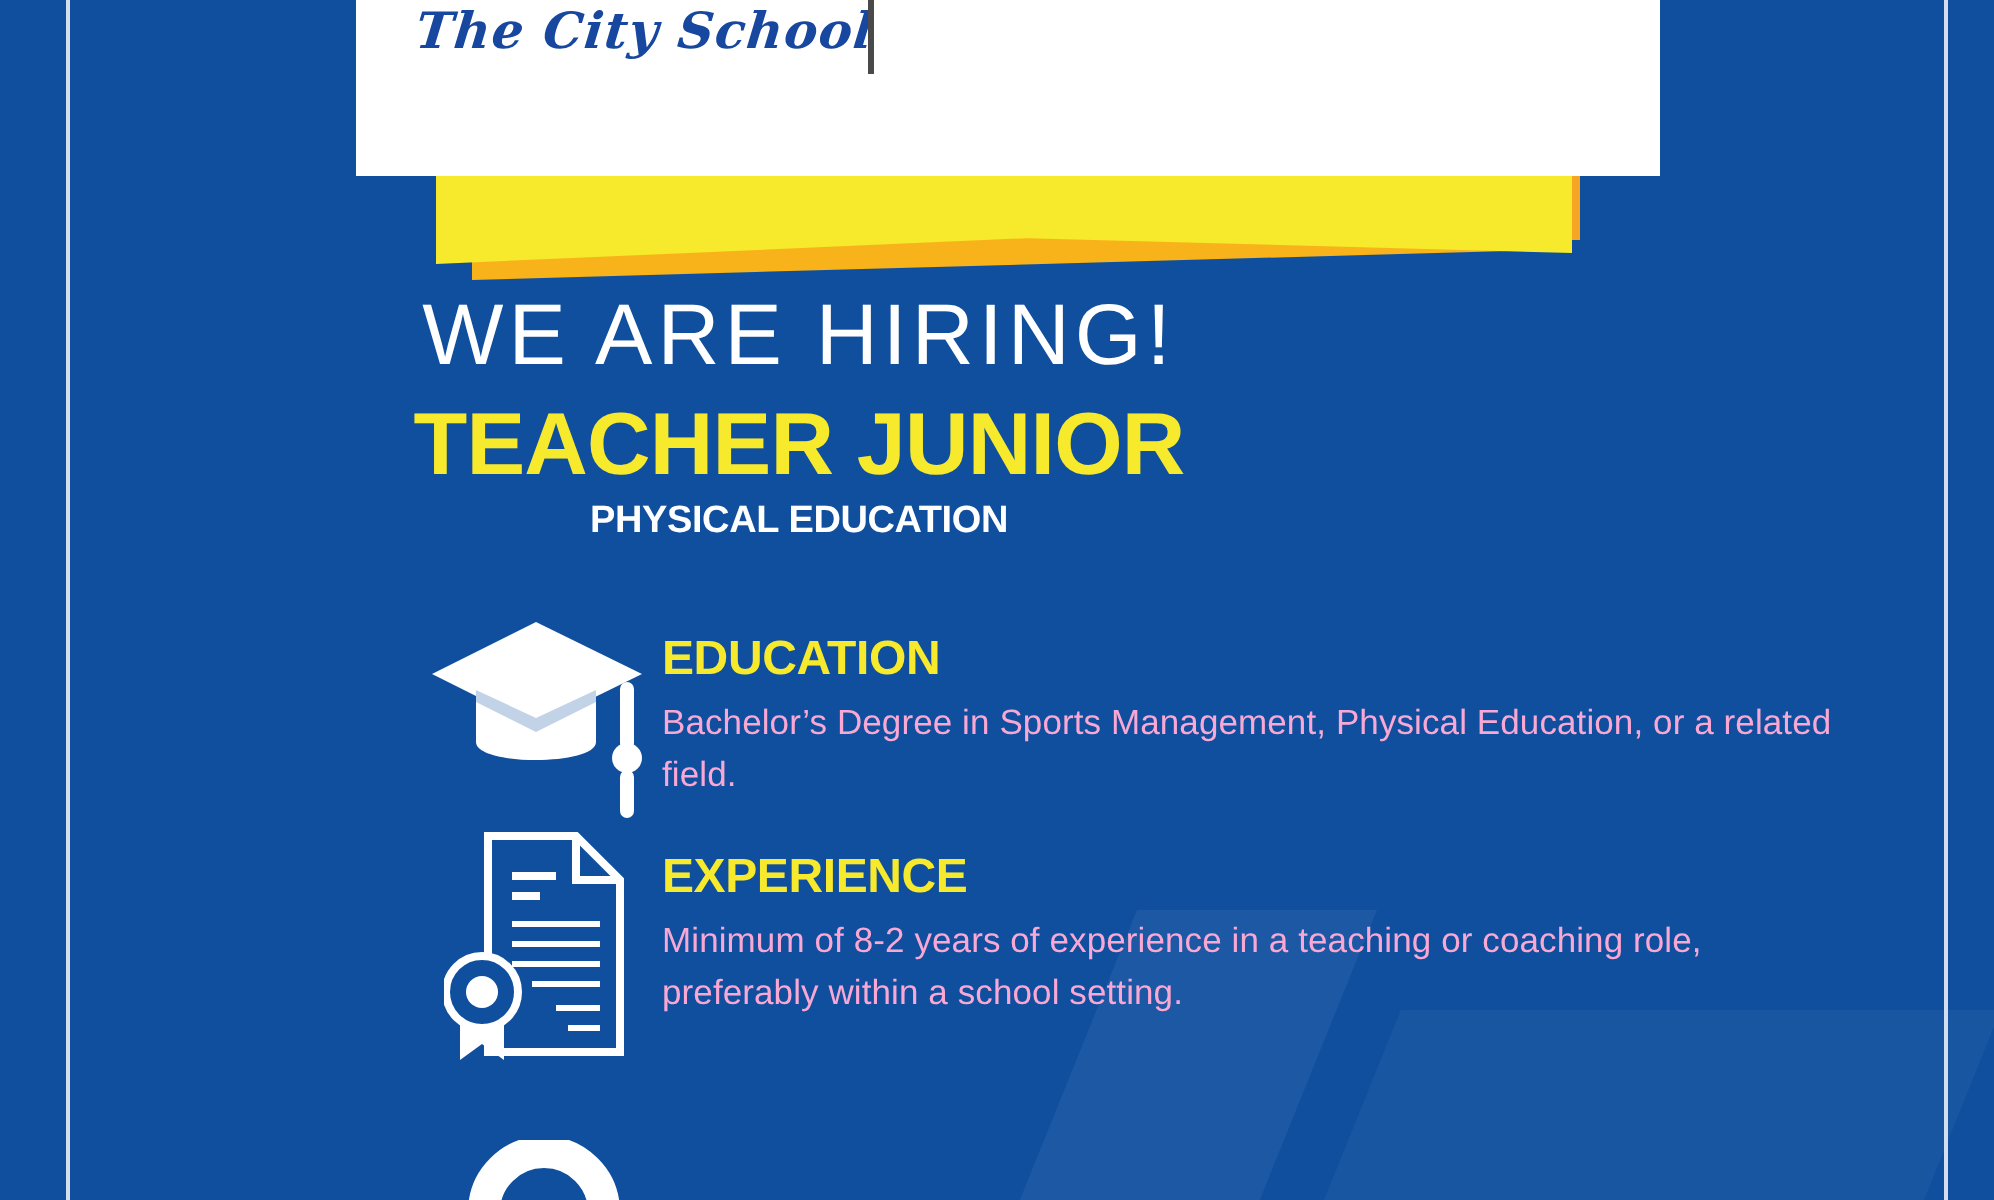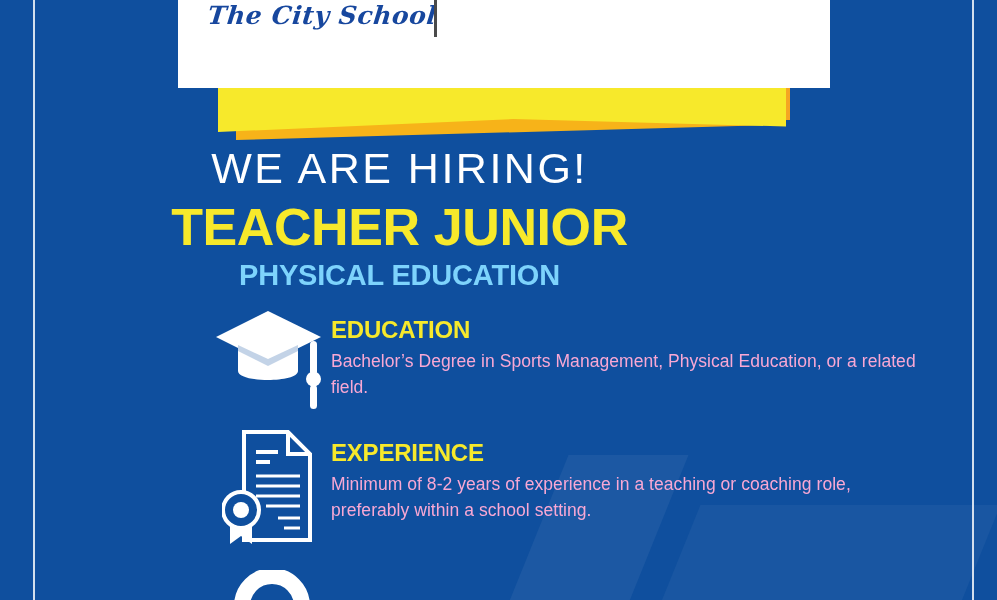--- a/index.html
+++ b/index.html
@@ -117,44 +117,44 @@
   }
   .hiring {
     font-size: 43px;
     font-weight: 400;
     letter-spacing: 2.5px;
     color: #ffffff;
     line-height: 1.05;
   }
   .role {
     margin-top: 9px;
-    font-size: 52px;
+    font-size: 44px;
     font-weight: 700;
     letter-spacing: -0.4px;
     color: #f7e92b;
     line-height: 1.05;
   }
   .subrole {
     margin-top: 5px;
-    font-size: 29px;
+    font-size: 19px;
     font-weight: 700;
     letter-spacing: -0.2px;
-    color: #7dd3fc;
+    color: #ffffff;
     line-height: 1.05;
   }
 
   
   .req-row {
     position: absolute;
     display: flex;
     align-items: flex-start;
     z-index: 7;
   }
   .req-row.r1 { left: 213px; top: 305px; }
-  .req-row.r2 { left: 213px; top: 428px; }
+  .req-row.r2 { left: 213px; top: 414px; }
   .req-row.r3 { left: 213px; top: 570px; }
 
   .req-icon {
     width: 118px;
     flex: 0 0 118px;
     display: flex;
     justify-content: center;
     align-items: flex-start;
   }
   .req-body { padding-top: 12px; }

